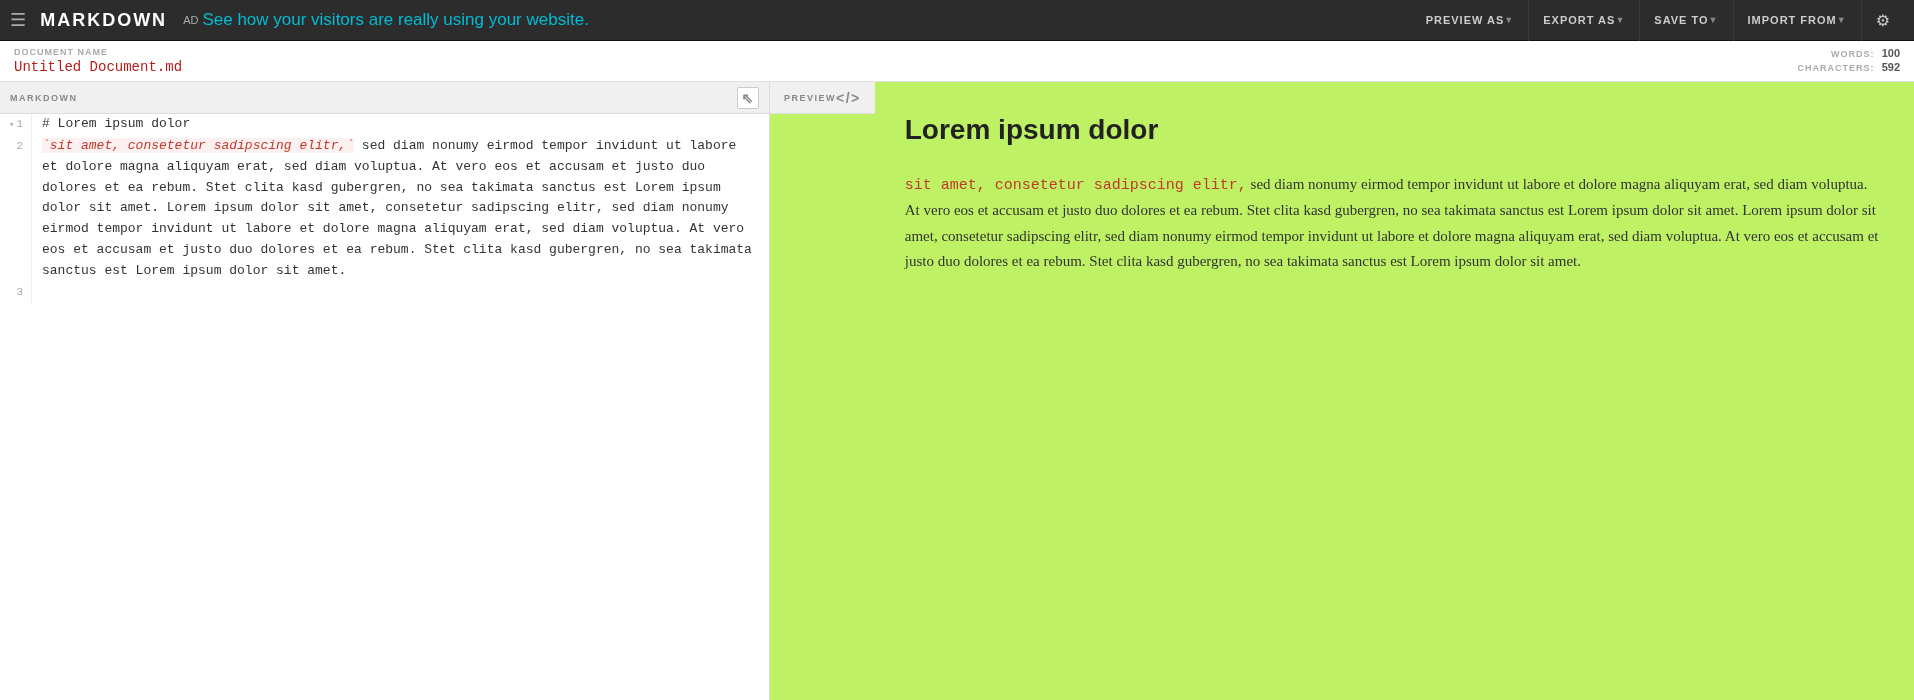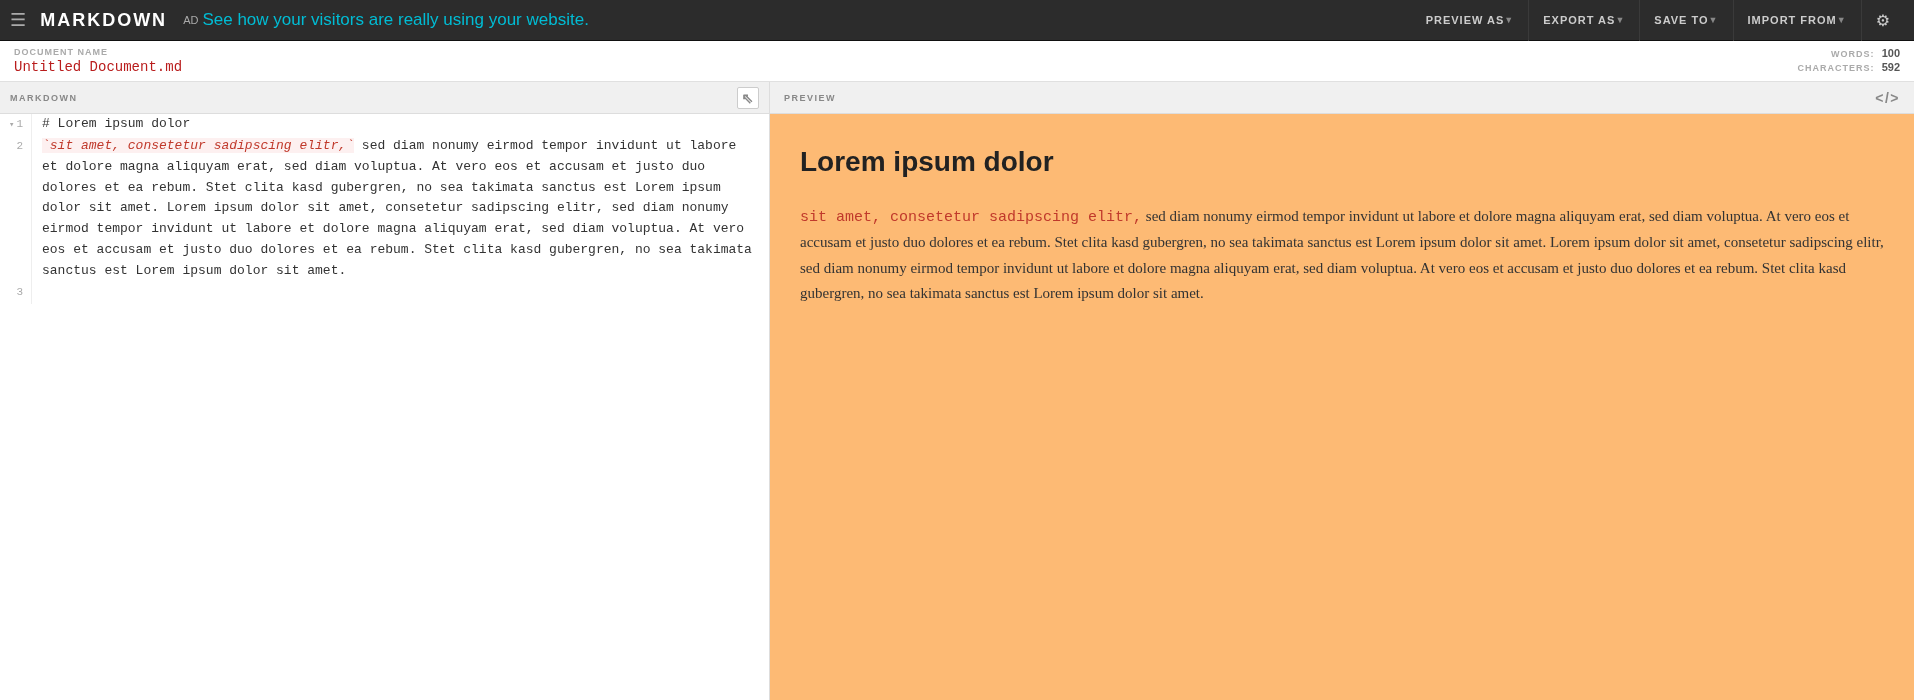--- a/index.html
+++ b/index.html
@@ -194,22 +194,22 @@
 
     
     .markdown-content::-webkit-scrollbar { width: 8px; }
     .markdown-content::-webkit-scrollbar-track { background: #f0f0f0; }
     .markdown-content::-webkit-scrollbar-thumb { background: #ccc; }
 
     
     .preview-panel {
       flex: 1;
       display: flex;
-      flex-direction: column;
-      background: #fdba74;
+      flex-direction: row;
+      background: #bef264;
       overflow: hidden;
     }
     .preview-header {
       background: #f0f0f0;
       border-bottom: 1px solid #ddd;
       padding: 6px 14px;
       font-size: 9px;
       font-weight: 700;
       letter-spacing: 1.5px;
       text-transform: uppercase;

